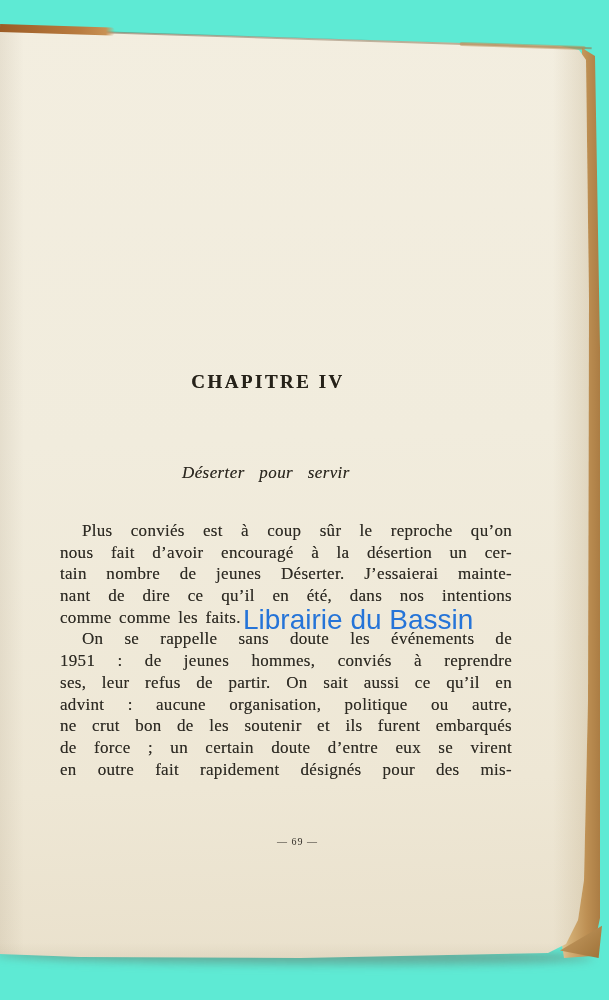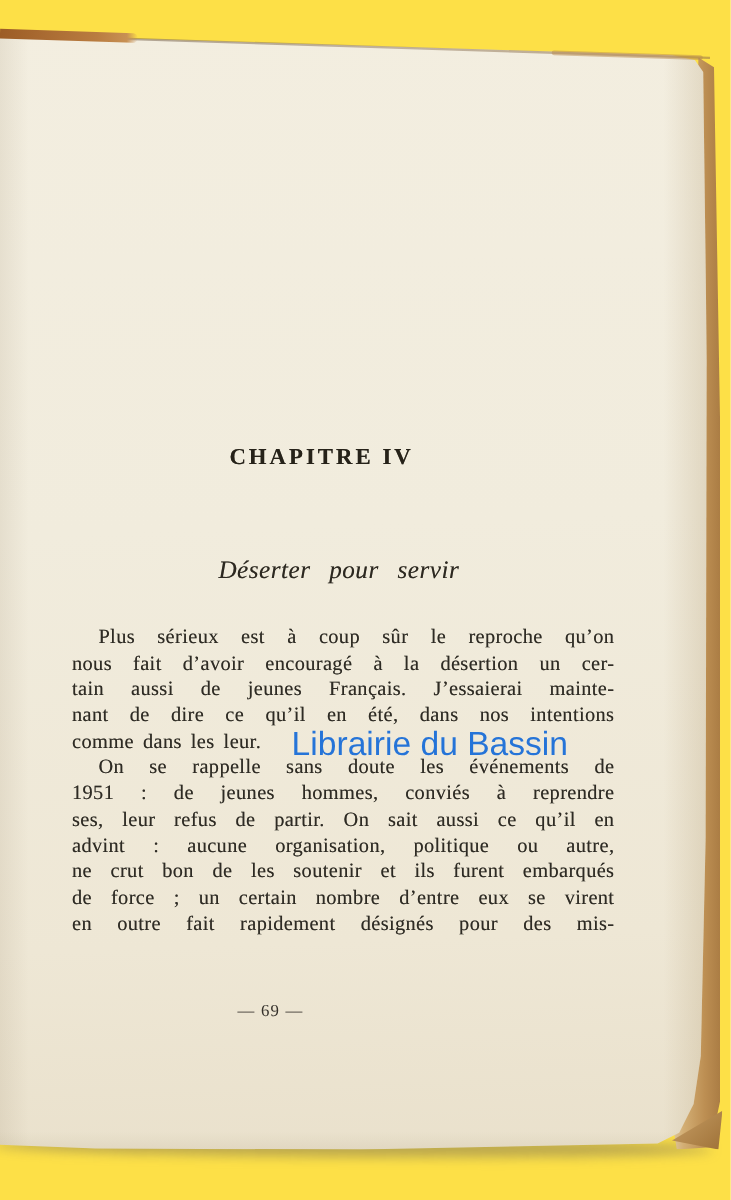--- a/index.html
+++ b/index.html
@@ -1,17 +1,17 @@
 <!DOCTYPE html>
 <html><head>
 <meta charset="utf-8">
 <style>
   html,body{margin:0;padding:0;background:#ffffff;}
   .photo{
-    position:relative;width:609px;height:1000px;background:#fde047;overflow:hidden;
+    position:relative;width:609px;height:1000px;background:#5eead4;overflow:hidden;
     font-family:"Liberation Serif",serif;
   }
   
   .cover-edge{
     position:absolute;left:552px;top:48px;width:50px;height:910px;z-index:1;
     background:linear-gradient(90deg,#e8dcbe 0%, #d3ae74 35%, #bd8f53 70%, #a87a42 100%);
     clip-path:polygon(30px 0px,43px 8px,48px 300px,48px 870px,40px 908px,12px 910px,8px 885px,24px 300px);
   }
   .cover-fold{
     position:absolute;left:560px;top:920px;width:42px;height:38px;z-index:1;
@@ -55,34 +55,34 @@
   .ghost.hd{height:13px;opacity:.65;background:#d2cab2;}
   
   .heading{
     position:absolute;left:60px;top:371px;width:452px;text-align:center;z-index:3;
     transform:translateX(-18px);
     font-size:19px;font-weight:bold;letter-spacing:2.5px;color:#262219;
     text-shadow:0 0 .4px rgba(38,34,25,.6);
   }
   .subtitle{
     position:absolute;left:182px;top:463px;z-index:3;
-    font-style:italic;font-size:21px;word-spacing:10px;letter-spacing:.4px;color:#2c2820;
+    font-style:italic;font-size:17px;word-spacing:10px;letter-spacing:.4px;color:#2c2820;
     text-shadow:0 0 .4px rgba(44,40,32,.5);
   }
   .body{
     position:absolute;left:60px;top:520px;width:452px;z-index:3;
     font-size:17px;line-height:21.7px;color:#2e2b24;word-spacing:3px;letter-spacing:.3px;
     text-shadow:0 0 .4px rgba(46,43,36,.55);
   }
   .bline{text-align:justify;text-align-last:justify;height:21.7px;white-space:nowrap;}
   .bline.short{text-align-last:left;}
   .bline.indent{text-indent:22px;}
   .folio{
-    position:absolute;left:198px;top:836px;width:120px;text-align:left;z-index:3;
-    font-size:14px;letter-spacing:1px;color:#34302a;
+    position:absolute;left:198px;top:836px;width:120px;text-align:right;z-index:3;
+    font-size:10px;letter-spacing:1px;color:#34302a;
   }
   
   .watermark{
     position:absolute;left:243px;top:604px;z-index:5;
     font-family:"Liberation Sans",sans-serif;font-size:28px;color:#1b6ed8;
     letter-spacing:0;opacity:.95;white-space:nowrap;
   }
 </style>
 </head>
 <body>
@@ -114,31 +114,31 @@
   <div class="ghost" style="left:120px;top:425px;width:398px;"></div>
   <div class="ghost" style="left:278px;top:445px;width:240px;"></div>
   <div class="ghost" style="left:150px;top:465px;width:368px;"></div>
   <div class="ghost" style="left:220px;top:486px;width:298px;"></div>
   <div class="ghost" style="left:278px;top:506px;width:237px;"></div>
 
   <div class="heading">CHAPITRE IV</div>
   <div class="subtitle">Déserter pour servir</div>
 
   <div class="body">
-    <div class="bline indent">Plus sérieux est à coup sûr le reproche qu’on</div>
+    <div class="bline indent">Plus conviés est à coup sûr le reproche qu’on</div>
     <div class="bline">nous fait d’avoir encouragé à la désertion un cer-</div>
-    <div class="bline">tain aussi de jeunes Français. J’essaierai mainte-</div>
+    <div class="bline">tain nombre de jeunes Déserter. J’essaierai mainte-</div>
     <div class="bline">nant de dire ce qu’il en été, dans nos intentions</div>
-    <div class="bline short">comme dans les leur.</div>
+    <div class="bline short">comme comme les faits.</div>
     <div class="bline indent">On se rappelle sans doute les événements de</div>
     <div class="bline">1951 : de jeunes hommes, conviés à reprendre</div>
     <div class="bline">ses, leur refus de partir. On sait aussi ce qu’il en</div>
     <div class="bline">advint : aucune organisation, politique ou autre,</div>
     <div class="bline">ne crut bon de les soutenir et ils furent embarqués</div>
-    <div class="bline">de force ; un certain nombre d’entre eux se virent</div>
+    <div class="bline">de force ; un certain doute d’entre eux se virent</div>
     <div class="bline">en outre fait rapidement désignés pour des mis-</div>
   </div>
 
   <div class="folio">— 69 —</div>
 
   <div class="watermark">Librairie du Bassin</div>
 
 </div>
 
 </body></html>

